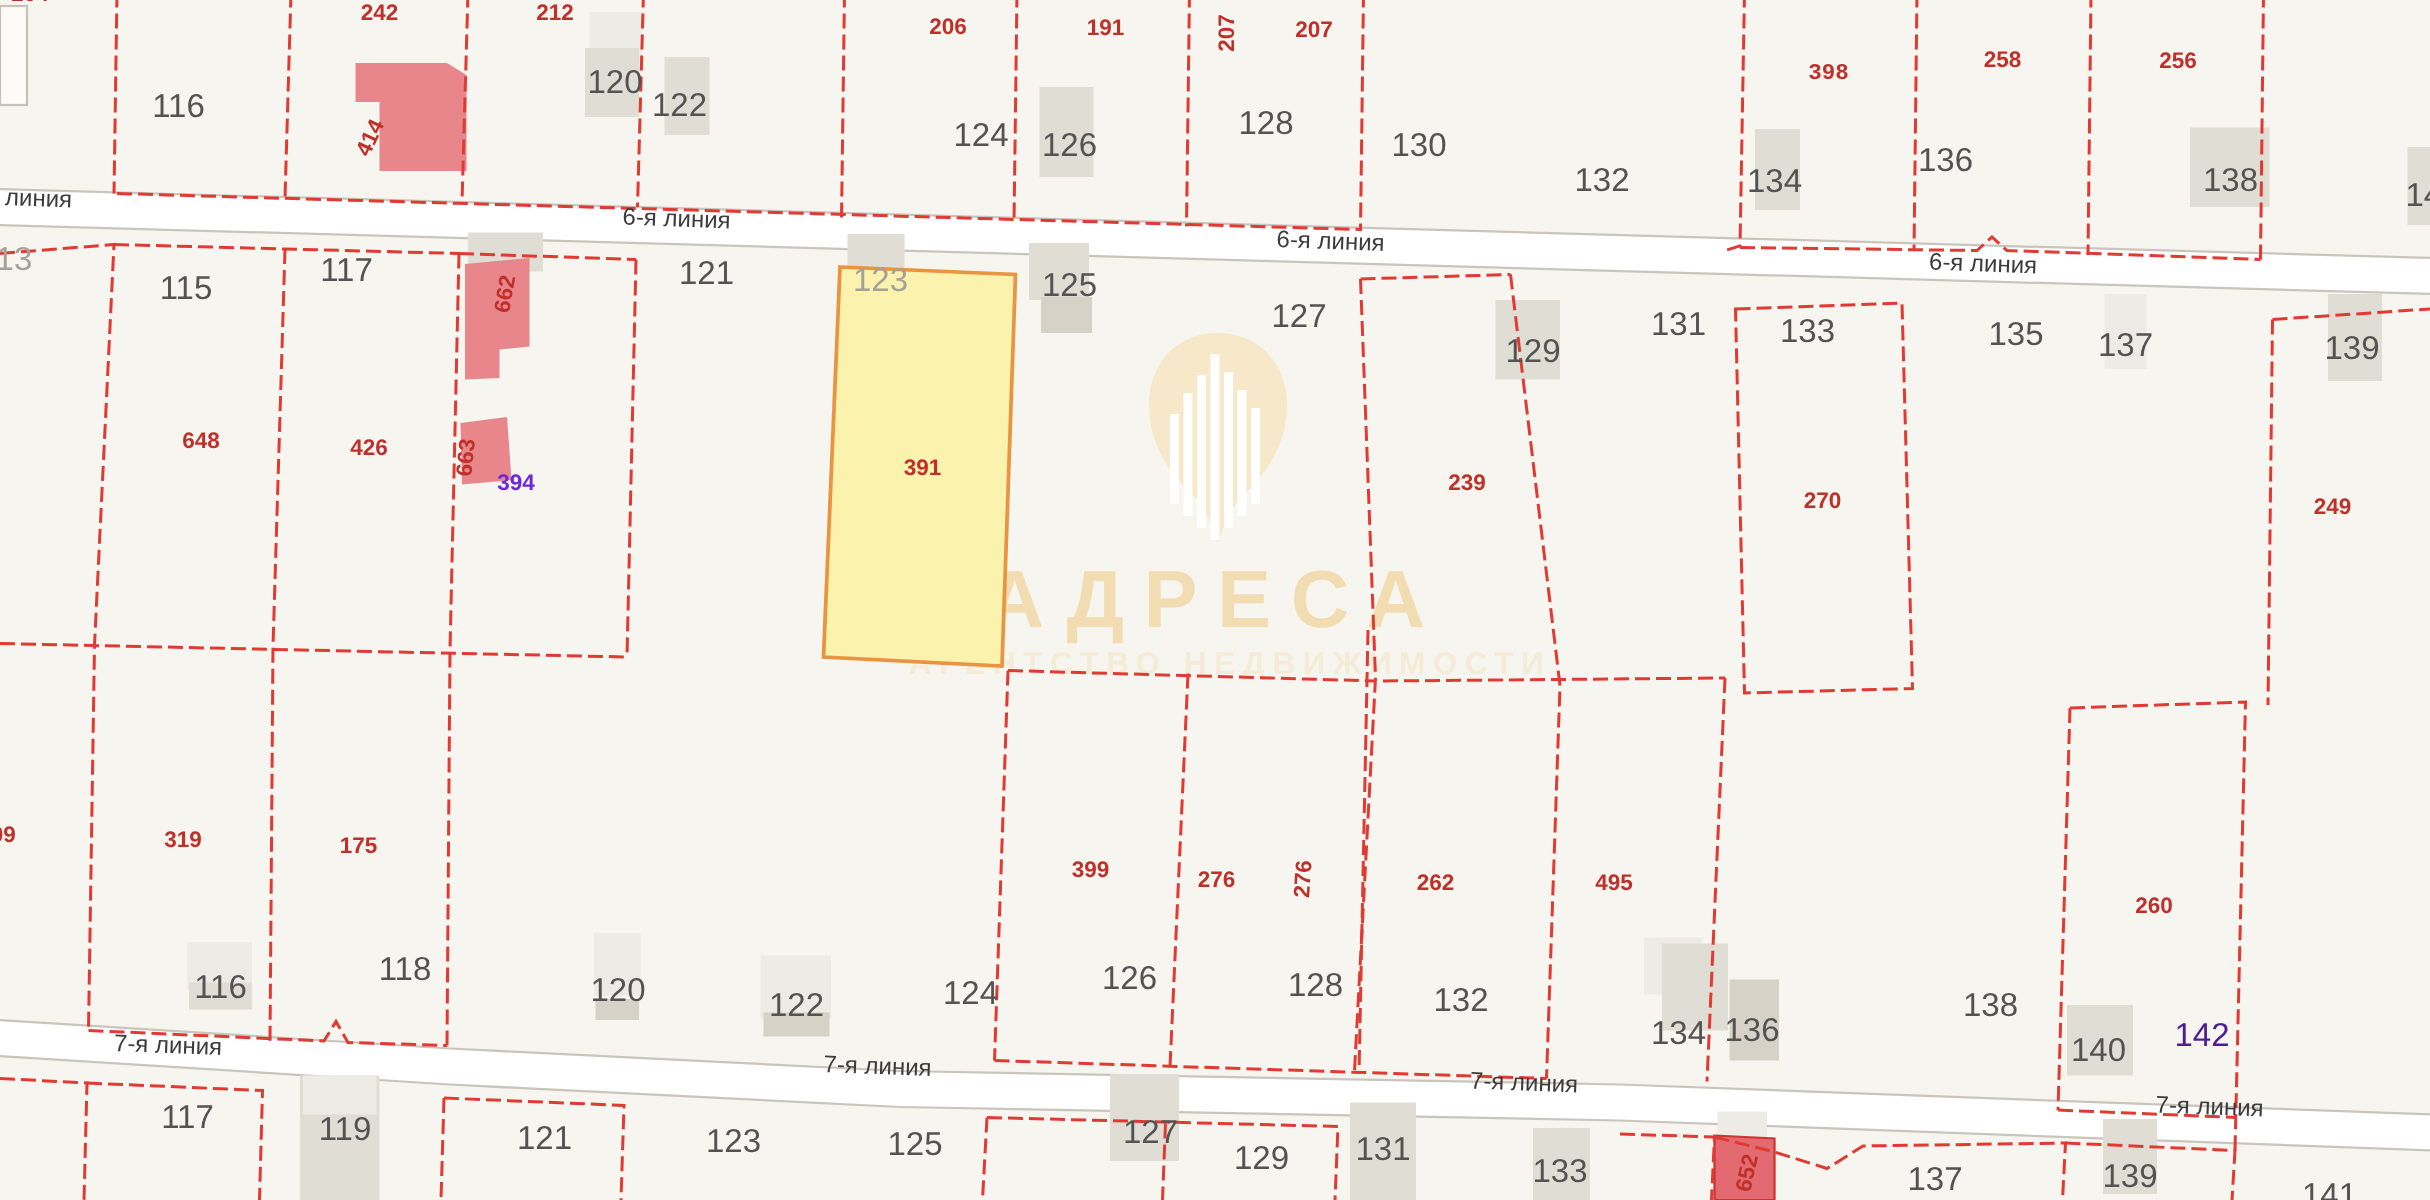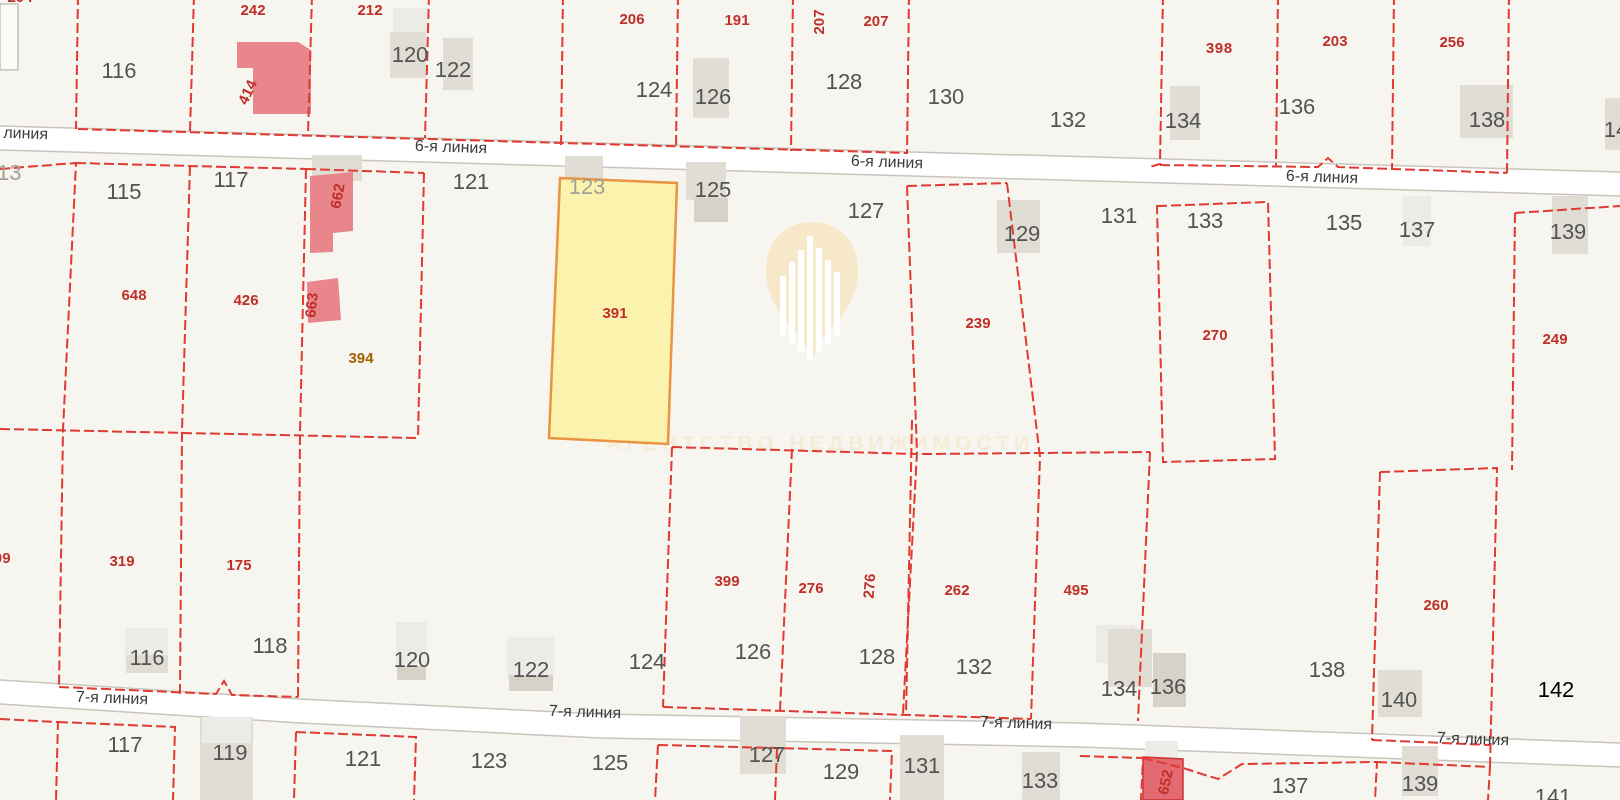--- a/index.html
+++ b/index.html
@@ -18,20 +18,21 @@
   .lbl-black{font-size:22px;}
   .lbl-gray{font-size:22px;}
   .lbl-red{font-size:15px;font-weight:bold;}
   .lbl-street{font-size:16px;}
 </style>
 </head>
 <body>
 
 <div id="stage">
   <div id="watermark-text">
+    <div id="wm-title" class="wm-line" style="left: 810px; top: 400px; color: rgb(242, 221, 178);">АДРЕСА</div>
     <div id="wm-subtitle" class="wm-line" style="left: 820px; top: 443px; color: rgb(245, 236, 216);">АГЕНТСТВО НЕДВИЖИМОСТИ</div>
   </div>
   <svg id="map-svg" width="1620" height="800" viewBox="0 0 1620 800">
       <polygon points="0,126 1620,172 1620,196 0,150" fill="#ffffff"></polygon>
       <polyline points="0,126 1620,172" fill="none" stroke="#c9c5bd" stroke-width="1.5"></polyline>
       <polyline points="1620,196 0,150" fill="none" stroke="#c9c5bd" stroke-width="1.5"></polyline>
       <polygon points="0,680 300,699 600,714 1080,723 1620,743 1620,767 1080,747 600,738 300,723 0,704" fill="#ffffff"></polygon>
       <polyline points="0,680 300,699 600,714 1080,723 1620,743" fill="none" stroke="#c9c5bd" stroke-width="1.5"></polyline>
       <polyline points="1620,767 1080,747 600,738 300,723 0,704" fill="none" stroke="#c9c5bd" stroke-width="1.5"></polyline>
       <path d="M812,222 C785,222 766,242 766,270 C766,296 780,316 795,330 C803,338 809,352 812,362 C815,352 821,338 829,330 C844,316 858,296 858,270 C858,242 839,222 812,222 Z" fill="#f6e8c8"></path>
@@ -157,21 +158,21 @@
       <div class="lbl lbl-black" style="left: 412px; top: 660px; color: rgb(83, 83, 83); transform: translate(-50%, -50%) rotate(0deg);">120</div>
       <div class="lbl lbl-black" style="left: 531px; top: 670px; color: rgb(83, 83, 83); transform: translate(-50%, -50%) rotate(0deg);">122</div>
       <div class="lbl lbl-black" style="left: 647px; top: 662px; color: rgb(83, 83, 83); transform: translate(-50%, -50%) rotate(0deg);">124</div>
       <div class="lbl lbl-black" style="left: 753px; top: 652px; color: rgb(83, 83, 83); transform: translate(-50%, -50%) rotate(0deg);">126</div>
       <div class="lbl lbl-black" style="left: 877px; top: 657px; color: rgb(83, 83, 83); transform: translate(-50%, -50%) rotate(0deg);">128</div>
       <div class="lbl lbl-black" style="left: 974px; top: 667px; color: rgb(83, 83, 83); transform: translate(-50%, -50%) rotate(0deg);">132</div>
       <div class="lbl lbl-black" style="left: 1119px; top: 689px; color: rgb(83, 83, 83); transform: translate(-50%, -50%) rotate(0deg);">134</div>
       <div class="lbl lbl-black" style="left: 1168px; top: 687px; color: rgb(83, 83, 83); transform: translate(-50%, -50%) rotate(0deg);">136</div>
       <div class="lbl lbl-black" style="left: 1327px; top: 670px; color: rgb(83, 83, 83); transform: translate(-50%, -50%) rotate(0deg);">138</div>
       <div class="lbl lbl-black" style="left: 1399px; top: 700px; color: rgb(83, 83, 83); transform: translate(-50%, -50%) rotate(0deg);">140</div>
-      <div class="lbl lbl-black" style="left: 1556px; top: 690px; color: #000000; transform: translate(-50%, -50%) rotate(0deg);">142</div>
+      <div class="lbl lbl-black" style="left: 1468px; top: 690px; color: #4c1d95; transform: translate(-50%, -50%) rotate(0deg);">142</div>
       <div class="lbl lbl-black" style="left: 125px; top: 745px; color: rgb(83, 83, 83); transform: translate(-50%, -50%) rotate(0deg);">117</div>
       <div class="lbl lbl-black" style="left: 230px; top: 753px; color: rgb(83, 83, 83); transform: translate(-50%, -50%) rotate(0deg);">119</div>
       <div class="lbl lbl-black" style="left: 363px; top: 759px; color: rgb(83, 83, 83); transform: translate(-50%, -50%) rotate(0deg);">121</div>
       <div class="lbl lbl-black" style="left: 489px; top: 761px; color: rgb(83, 83, 83); transform: translate(-50%, -50%) rotate(0deg);">123</div>
       <div class="lbl lbl-black" style="left: 610px; top: 763px; color: rgb(83, 83, 83); transform: translate(-50%, -50%) rotate(0deg);">125</div>
       <div class="lbl lbl-black" style="left: 767px; top: 755px; color: rgb(83, 83, 83); transform: translate(-50%, -50%) rotate(0deg);">127</div>
       <div class="lbl lbl-black" style="left: 841px; top: 772px; color: rgb(83, 83, 83); transform: translate(-50%, -50%) rotate(0deg);">129</div>
       <div class="lbl lbl-black" style="left: 922px; top: 766px; color: rgb(83, 83, 83); transform: translate(-50%, -50%) rotate(0deg);">131</div>
       <div class="lbl lbl-black" style="left: 1040px; top: 781px; color: rgb(83, 83, 83); transform: translate(-50%, -50%) rotate(0deg);">133</div>
       <div class="lbl lbl-black" style="left: 1290px; top: 786px; color: rgb(83, 83, 83); transform: translate(-50%, -50%) rotate(0deg);">137</div>
@@ -180,28 +181,28 @@
       <div class="lbl lbl-gray" style="left: 4px; top: 173px; color: rgb(165, 161, 152); transform: translate(-50%, -50%) rotate(0deg);">113</div>
       <div class="lbl lbl-gray" style="left: 587px; top: 187px; color: rgb(165, 161, 152); transform: translate(-50%, -50%) rotate(0deg);">123</div>
       <div class="lbl lbl-red" style="left: 20px; top: -4px; color: rgb(192, 48, 42); transform: translate(-50%, -50%) rotate(0deg);">204</div>
       <div class="lbl lbl-red" style="left: 253px; top: 9px; color: rgb(192, 48, 42); transform: translate(-50%, -50%) rotate(0deg);">242</div>
       <div class="lbl lbl-red" style="left: 370px; top: 9px; color: rgb(192, 48, 42); transform: translate(-50%, -50%) rotate(0deg);">212</div>
       <div class="lbl lbl-red" style="left: 620px; top: 18px; color: rgb(192, 48, 42); transform: translate(-50%, -50%) rotate(0deg); margin-left: 12px;">206</div>
       <div class="lbl lbl-red" style="left: 737px; top: 19px; color: rgb(192, 48, 42); transform: translate(-50%, -50%) rotate(0deg);">191</div>
       <div class="lbl lbl-red" style="left: 818px; top: 22px; color: rgb(192, 48, 42); transform: translate(-50%, -50%) rotate(-90deg);">207</div>
       <div class="lbl lbl-red" style="left: 876px; top: 20px; color: rgb(192, 48, 42); transform: translate(-50%, -50%) rotate(0deg);">207</div>
       <div class="lbl lbl-red" style="left: 1219px; top: 49px; color: rgb(192, 48, 42); transform: translate(-50%, -50%) rotate(0deg); font-family: Liberation Mono, monospace;">398</div>
-      <div class="lbl lbl-red" style="left: 1335px; top: 40px; color: rgb(192, 48, 42); transform: translate(-50%, -50%) rotate(0deg);">203</div>
+      <div class="lbl lbl-red" style="left: 1335px; top: 40px; color: rgb(192, 48, 42); transform: translate(-50%, -50%) rotate(0deg);">258</div>
       <div class="lbl lbl-red" style="left: 1452px; top: 41px; color: rgb(192, 48, 42); transform: translate(-50%, -50%) rotate(0deg);">256</div>
       <div class="lbl lbl-red" style="left: 247px; top: 92px; color: rgb(192, 48, 42); transform: translate(-50%, -50%) rotate(-65deg);">414</div>
       <div class="lbl lbl-red" style="left: 337px; top: 196px; color: rgb(192, 48, 42); transform: translate(-50%, -50%) rotate(-80deg);">662</div>
       <div class="lbl lbl-red" style="left: 134px; top: 294px; color: rgb(192, 48, 42); transform: translate(-50%, -50%) rotate(0deg);">648</div>
       <div class="lbl lbl-red" style="left: 246px; top: 299px; color: rgb(192, 48, 42); transform: translate(-50%, -50%) rotate(0deg);">426</div>
       <div class="lbl lbl-red" style="left: 311px; top: 305px; color: rgb(192, 48, 42); transform: translate(-50%, -50%) rotate(-84deg);">663</div>
-      <div class="lbl lbl-red" style="left: 361px; top: 322px; color: #a16207; transform: translate(-50%, -50%) rotate(0deg); margin-top: 35px;">394</div>
+      <div class="lbl lbl-red" style="left: 344px; top: 322px; color: #6d28d9; transform: translate(-50%, -50%) rotate(0deg);">394</div>
       <div class="lbl lbl-red" style="left: 615px; top: 312px; color: rgb(192, 48, 42); transform: translate(-50%, -50%) rotate(0deg);">391</div>
       <div class="lbl lbl-red" style="left: 978px; top: 322px; color: rgb(192, 48, 42); transform: translate(-50%, -50%) rotate(0deg);">239</div>
       <div class="lbl lbl-red" style="left: 1215px; top: 334px; color: rgb(192, 48, 42); transform: translate(-50%, -50%) rotate(0deg);">270</div>
       <div class="lbl lbl-red" style="left: 1555px; top: 338px; color: rgb(192, 48, 42); transform: translate(-50%, -50%) rotate(0deg);">249</div>
       <div class="lbl lbl-red" style="left: -2px; top: 557px; color: rgb(192, 48, 42); transform: translate(-50%, -50%) rotate(0deg);">309</div>
       <div class="lbl lbl-red" style="left: 122px; top: 560px; color: rgb(192, 48, 42); transform: translate(-50%, -50%) rotate(0deg);">319</div>
       <div class="lbl lbl-red" style="left: 239px; top: 564px; color: rgb(192, 48, 42); transform: translate(-50%, -50%) rotate(0deg);">175</div>
       <div class="lbl lbl-red" style="left: 727px; top: 580px; color: rgb(192, 48, 42); transform: translate(-50%, -50%) rotate(0deg);">399</div>
       <div class="lbl lbl-red" style="left: 811px; top: 587px; color: rgb(192, 48, 42); transform: translate(-50%, -50%) rotate(0deg);">276</div>
       <div class="lbl lbl-red" style="left: 869px; top: 586px; color: rgb(192, 48, 42); transform: translate(-50%, -50%) rotate(-86deg);">276</div>

